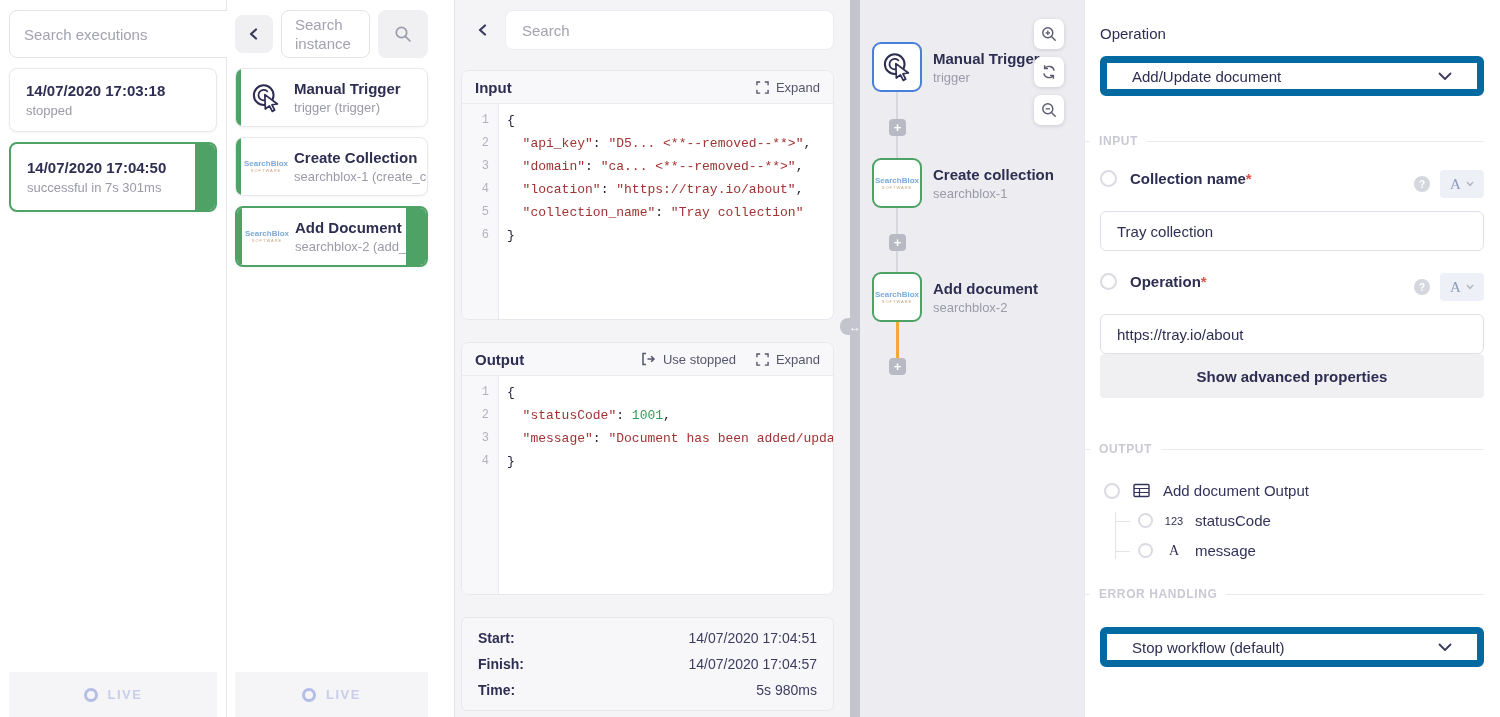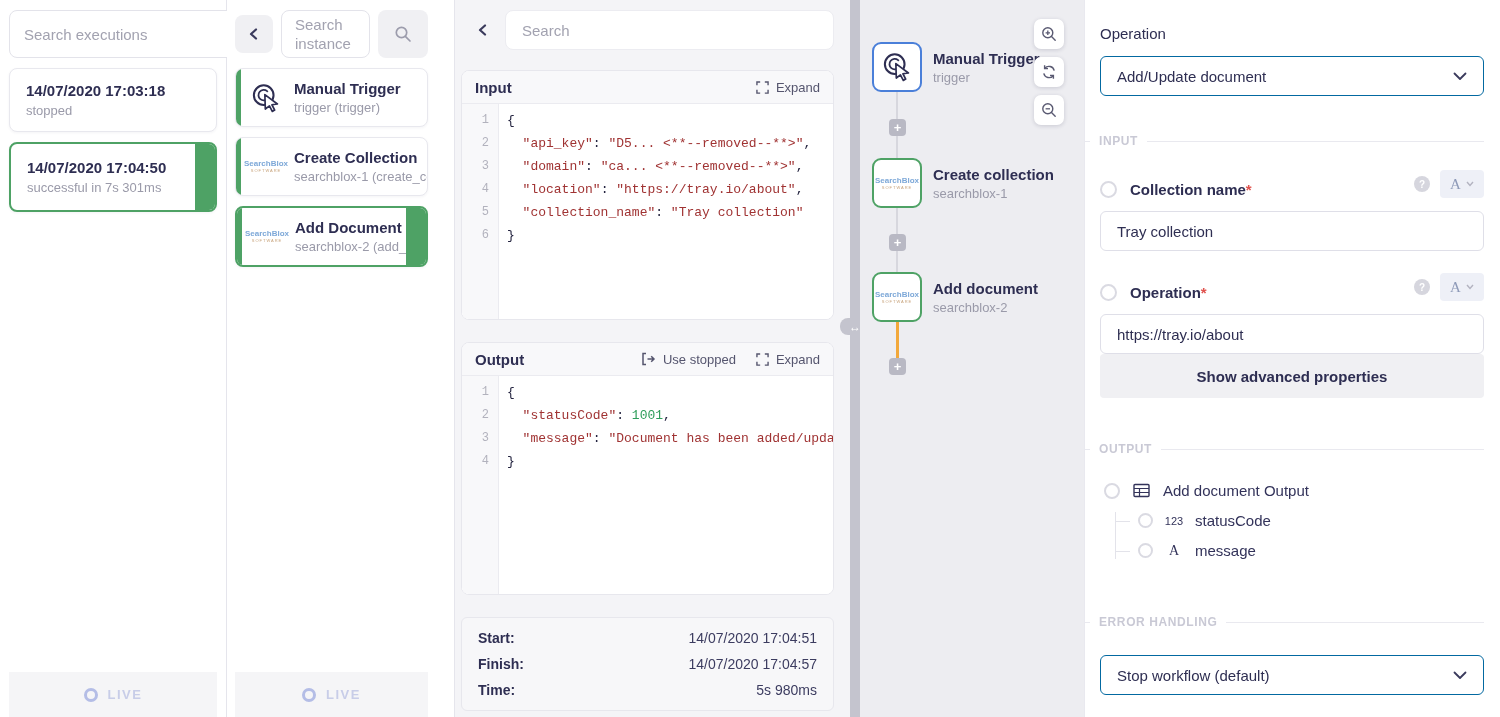--- a/index.html
+++ b/index.html
@@ -89,29 +89,29 @@
   .connector { position:absolute; left:36px; width:2px; background:#d7d7de; }
   .connector.orange { background:#f2a83b; width:3px; left:36px; }
   .plus-tile { position:absolute; left:29px; width:17px; height:17px; background:#b9b9c4; border-radius:4px; display:flex; align-items:center; justify-content:center; cursor:pointer; }
   .plus-tile::before { content:"+"; color:#fff; font-size:13px; font-weight:700; line-height:1; }
   .zoom-stack { position:absolute; top:19px; right:20px; display:flex; flex-direction:column; gap:8px; }
   .zoom-btn { width:30px; height:30px; background:#fff; border-radius:7px; box-shadow:0 1px 4px rgba(40,40,70,.18); }
 
   
   .panel-props { width:416px; background:#fff; border-left:1px solid #e9e9ef; padding:0 16px 0 15px; flex:0 0 416px; overflow:hidden; }
   .op-label { margin-top:25px; font-size:15px; color:#2e2e52; }
-  .dropdown { margin-top:14px; height:40px; border:1px solid #0369a1; border-radius:6px; padding:0 16px; display:flex; align-items:center; font-size:15px; color:#2e2e52; cursor:pointer; background:#fff; }
+  .dropdown { margin-top:14px; height:40px; border:7px solid #0369a1; border-radius:6px; padding:0 25px; display:flex; align-items:center; font-size:15px; color:#2e2e52; cursor:pointer; background:#fff; }
   .dropdown .dd-chevron { margin-left:auto; }
   .section-div { display:flex; align-items:center; gap:9px; font-size:12px; font-weight:600; letter-spacing:.6px; color:#c9c9d5; }
   .section-div::before { content:""; width:5px; border-top:1px solid #e9e9ef; margin-left:-15px; }
   .section-div::after { content:""; flex:1; border-top:1px solid #e9e9ef; }
   .div-input { margin-top:38px; }
   .div-output { margin-top:44px; }
-  .div-error { margin-top:56px; }
-  .field-row { margin-top:22px; display:flex; align-items:flex-end; }
+  .div-error { margin-top:28px; }
+  .field-row { margin-top:22px; display:flex; align-items:flex-start; }
   .radio { width:17px; height:17px; border:2px solid #dadae2; border-radius:50%; flex:0 0 17px; }
   .field-label { margin-left:13px; font-size:15px; font-weight:700; color:#2e2e52; }
   .req { color:#e0524d; font-weight:700; }
   .field-tools { margin-left:auto; display:flex; align-items:center; gap:10px; }
   .help { width:16px; height:16px; background:#d6d6de; border-radius:50%; display:flex; align-items:center; justify-content:center; }
   .help::before { content:"?"; color:#fff; font-size:10px; font-weight:700; }
   .type-box { width:44px; height:28px; background:#eef0f7; border-radius:4px; display:flex; align-items:center; justify-content:center; gap:5px; cursor:pointer; }
   .type-a { font-family:"Liberation Serif","DejaVu Serif",serif; font-size:15px; color:#8e9ab8; }
   .text-input { margin-top:13px; width:100%; height:40px; border:1px solid #dfdfe8; border-radius:6px; padding:0 16px; font-size:15px; color:#2e2e52; outline:none; font-family:inherit; background:#fff; }
   .adv-btn { margin-top:0; width:100%; height:44px; background:#f0f0f3; border:none; border-radius:4px; font-size:15px; font-weight:600; color:#2e2e52; font-family:inherit; cursor:pointer; }

